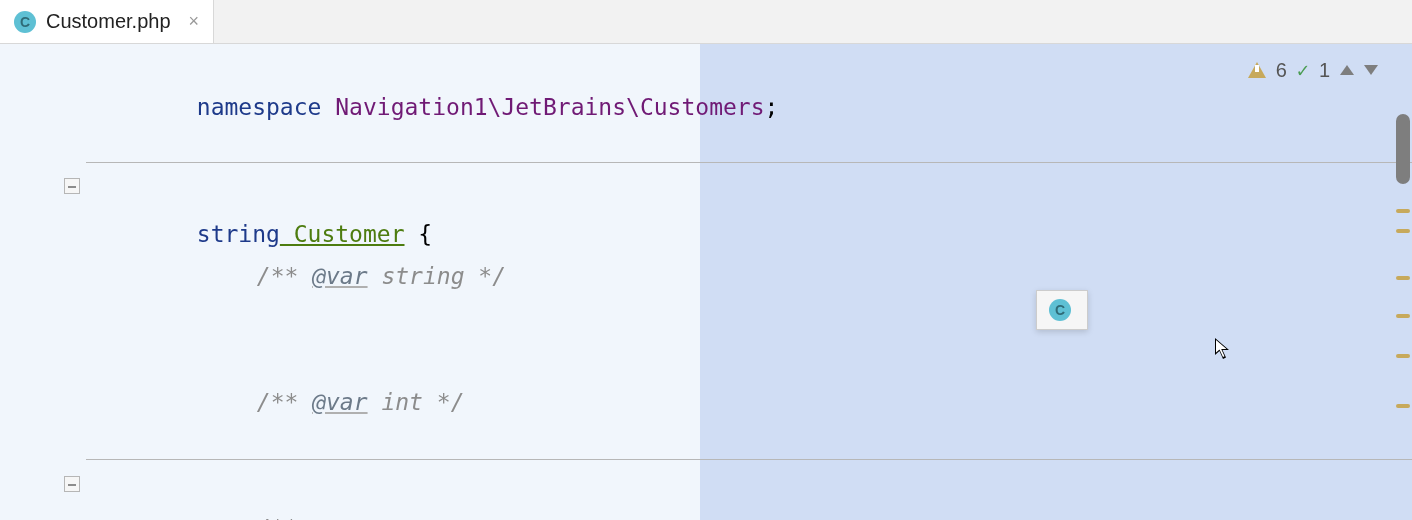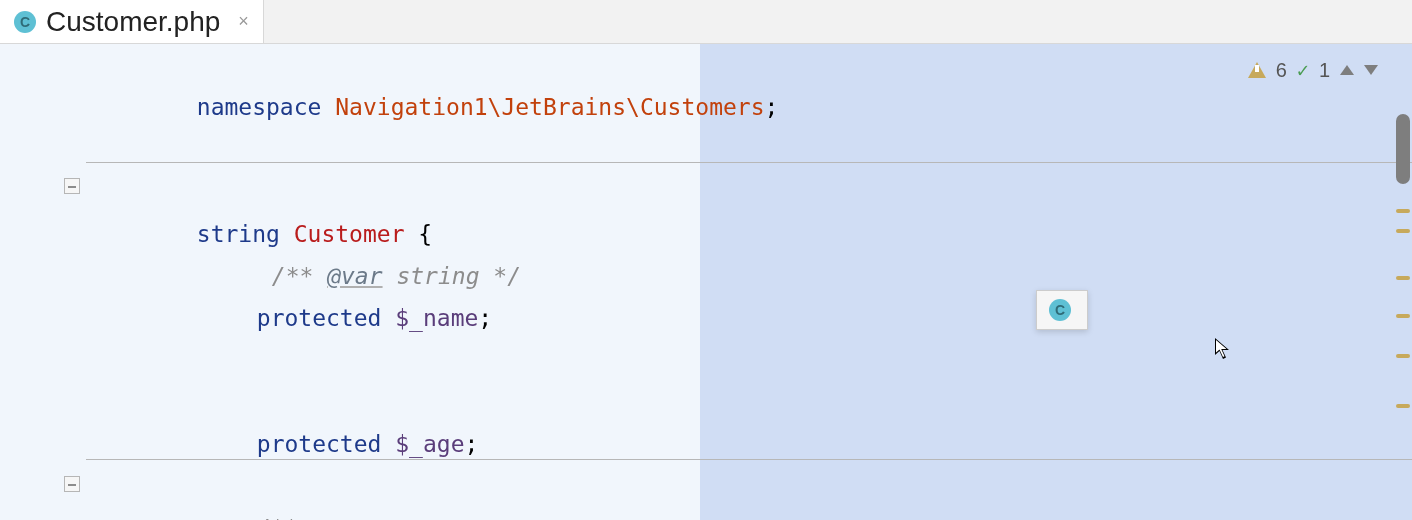--- a/index.html
+++ b/index.html
@@ -26,21 +26,21 @@
       border-radius: 50%;
       background: #5ec0d4;
       display: inline-flex;
       align-items: center;
       justify-content: center;
       font-family: Arial, Helvetica, sans-serif;
       font-weight: 600;
       font-size: 14px;
       color: #2f6b77;
     }
-    .tab .label { font-size: 28px; color: #222; }
+    .tab .label { font-size: 20px; color: #222; }
     .tab .close { font-size: 18px; color: #9a9a9a; margin-left: 8px; }
 
     .editor-wrap { position: relative; height: 476px; }
 
     .gutter {
       position: absolute;
       left: 0; top: 0; bottom: 0;
       width: 86px;
       background: #f1f6fc;
     }
@@ -63,22 +63,22 @@
       font-family: "Menlo","Consolas","DejaVu Sans Mono",monospace;
       font-size: 23px;
       line-height: 42px;
       white-space: pre;
       color: #000;
     }
     .hr-line { position: absolute; left: 0; right: 0; height: 1px; background: #b7b7b7; }
     .line { position: absolute; left: 0; }
 
     .tok-key { color: #1e3a8a; }
-    .tok-ns  { color: #c2410c; }
-    .tok-class { color: #b91c1c; }
+    .tok-ns  { color: #701a75; }
+    .tok-class { color: #4d7c0f; text-decoration: underline; }
     .tok-comment { color: #8c8c8c; font-style: italic; }
     .tok-doctag { color: #6c7a89; font-style: italic; text-decoration: underline; text-decoration-color: #b0b0b0; }
     .tok-var { color: #5a3d7a; }
     .tok-pun { color: #000; }
 
     .foldmark {
       position: absolute;
       width: 16px; height: 16px;
       left: 64px;
       border: 1px solid #b6b6b6;
@@ -200,32 +200,29 @@
 
     <div class="code-lines">
       <div class="line" style="top:0px;">
         <span class="tok-key">namespace</span><span class="tok-ns"> Navigation1\JetBrains\Customers</span><span class="tok-pun">;</span>
       </div>
 
       <div class="line" style="top:127px;">
         <span class="tok-key">string</span><span class="tok-class"> Customer</span><span class="tok-pun"> {</span>
       </div>
 
-      <div class="line" style="top:169px; left:75px;">
+      <div class="line" style="top:169px; left:60px;">
         <span class="tok-comment">/** </span><span class="tok-doctag">@var</span><span class="tok-comment"> string </span><span class="tok-comment">*/</span>
       </div>
 
-      <div class="line" style="top:211px; left:60px;">
-        <span class="tok-key">protected</span><span class="tok-var"> $_name</span><span class="tok-pun">;</span>
-      </div>
-
-
-      <div class="line" style="top:337px; left:60px;">
-        <span class="tok-key">protected</span><span class="tok-var"> $_age</span><span class="tok-pun">;</span>
-      </div>
+
+      <div class="line" style="top:295px; left:60px;">
+        <span class="tok-comment">/** </span><span class="tok-doctag">@var</span><span class="tok-comment"> int </span><span class="tok-comment">*/</span>
+      </div>
+
 
       <div class="line" style="top:421px; left:60px;">
         <span class="tok-comment">/**</span>
       </div>
 
       <div class="line" style="top:463px; left:60px;">
         
       </div>
     </div>
   </div>

